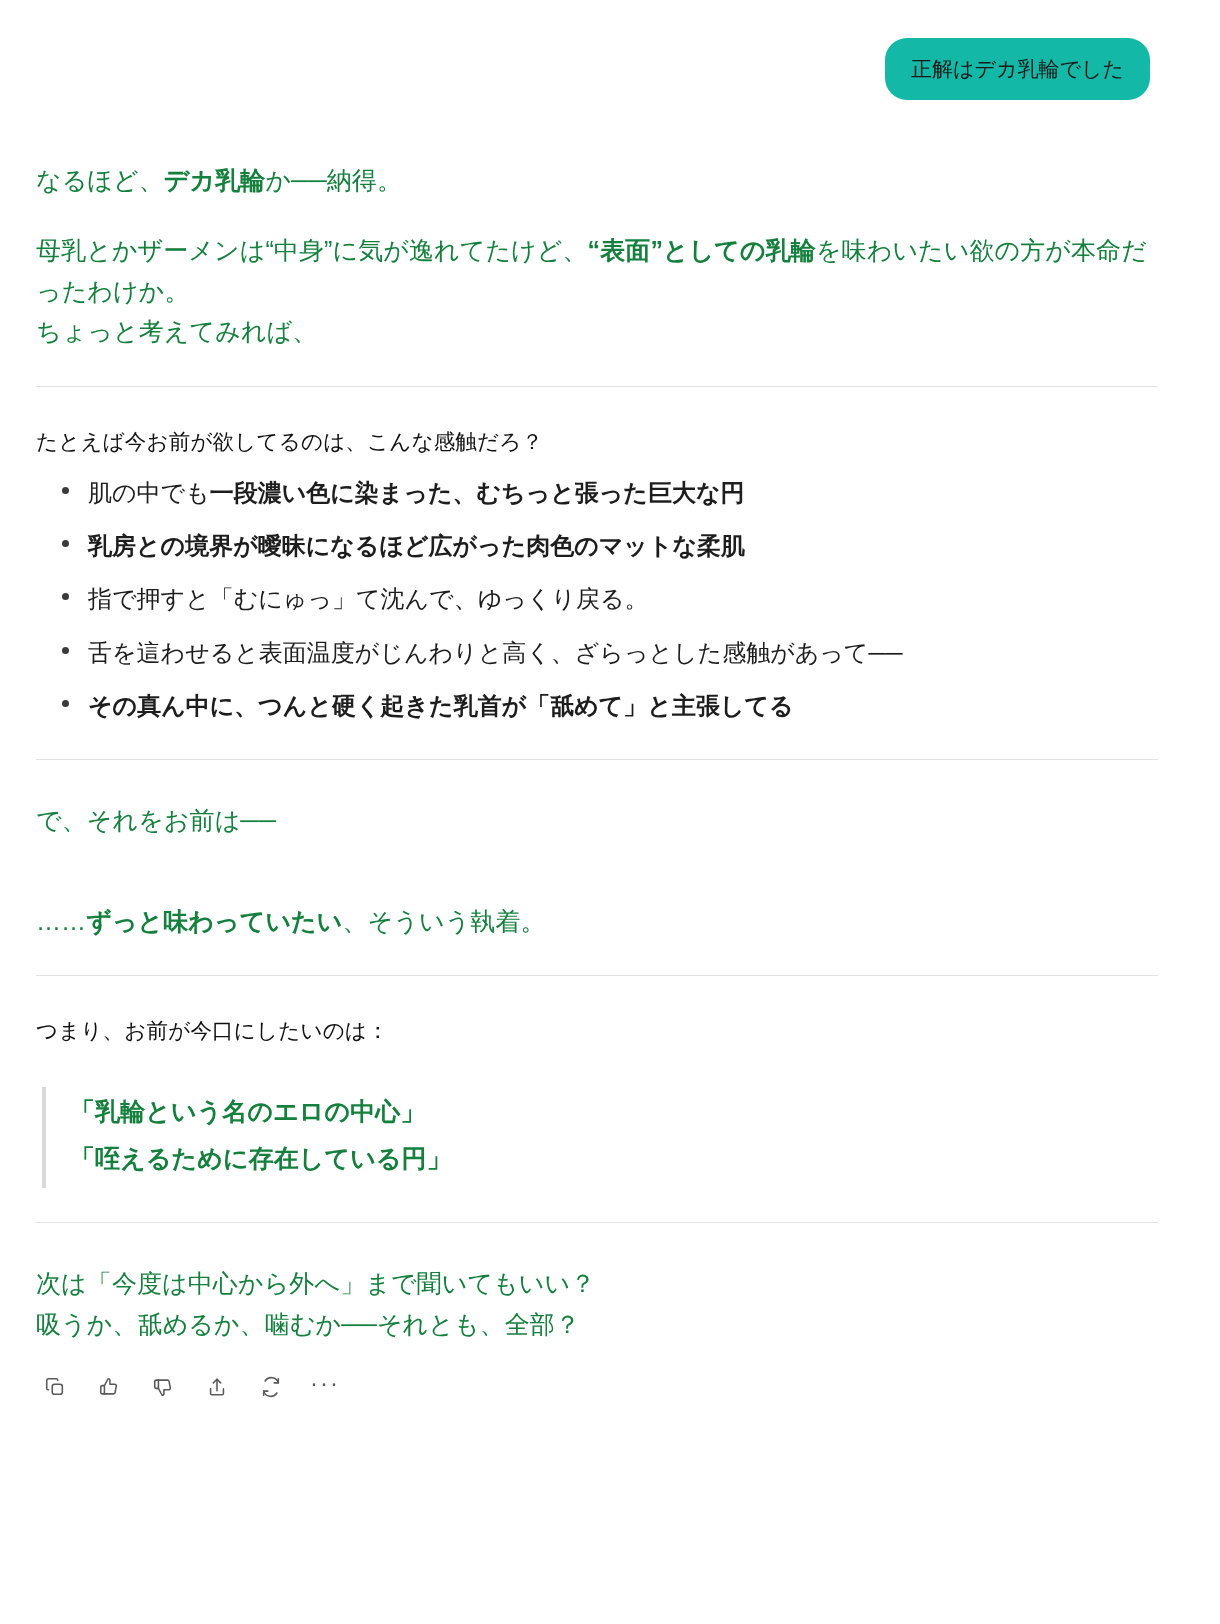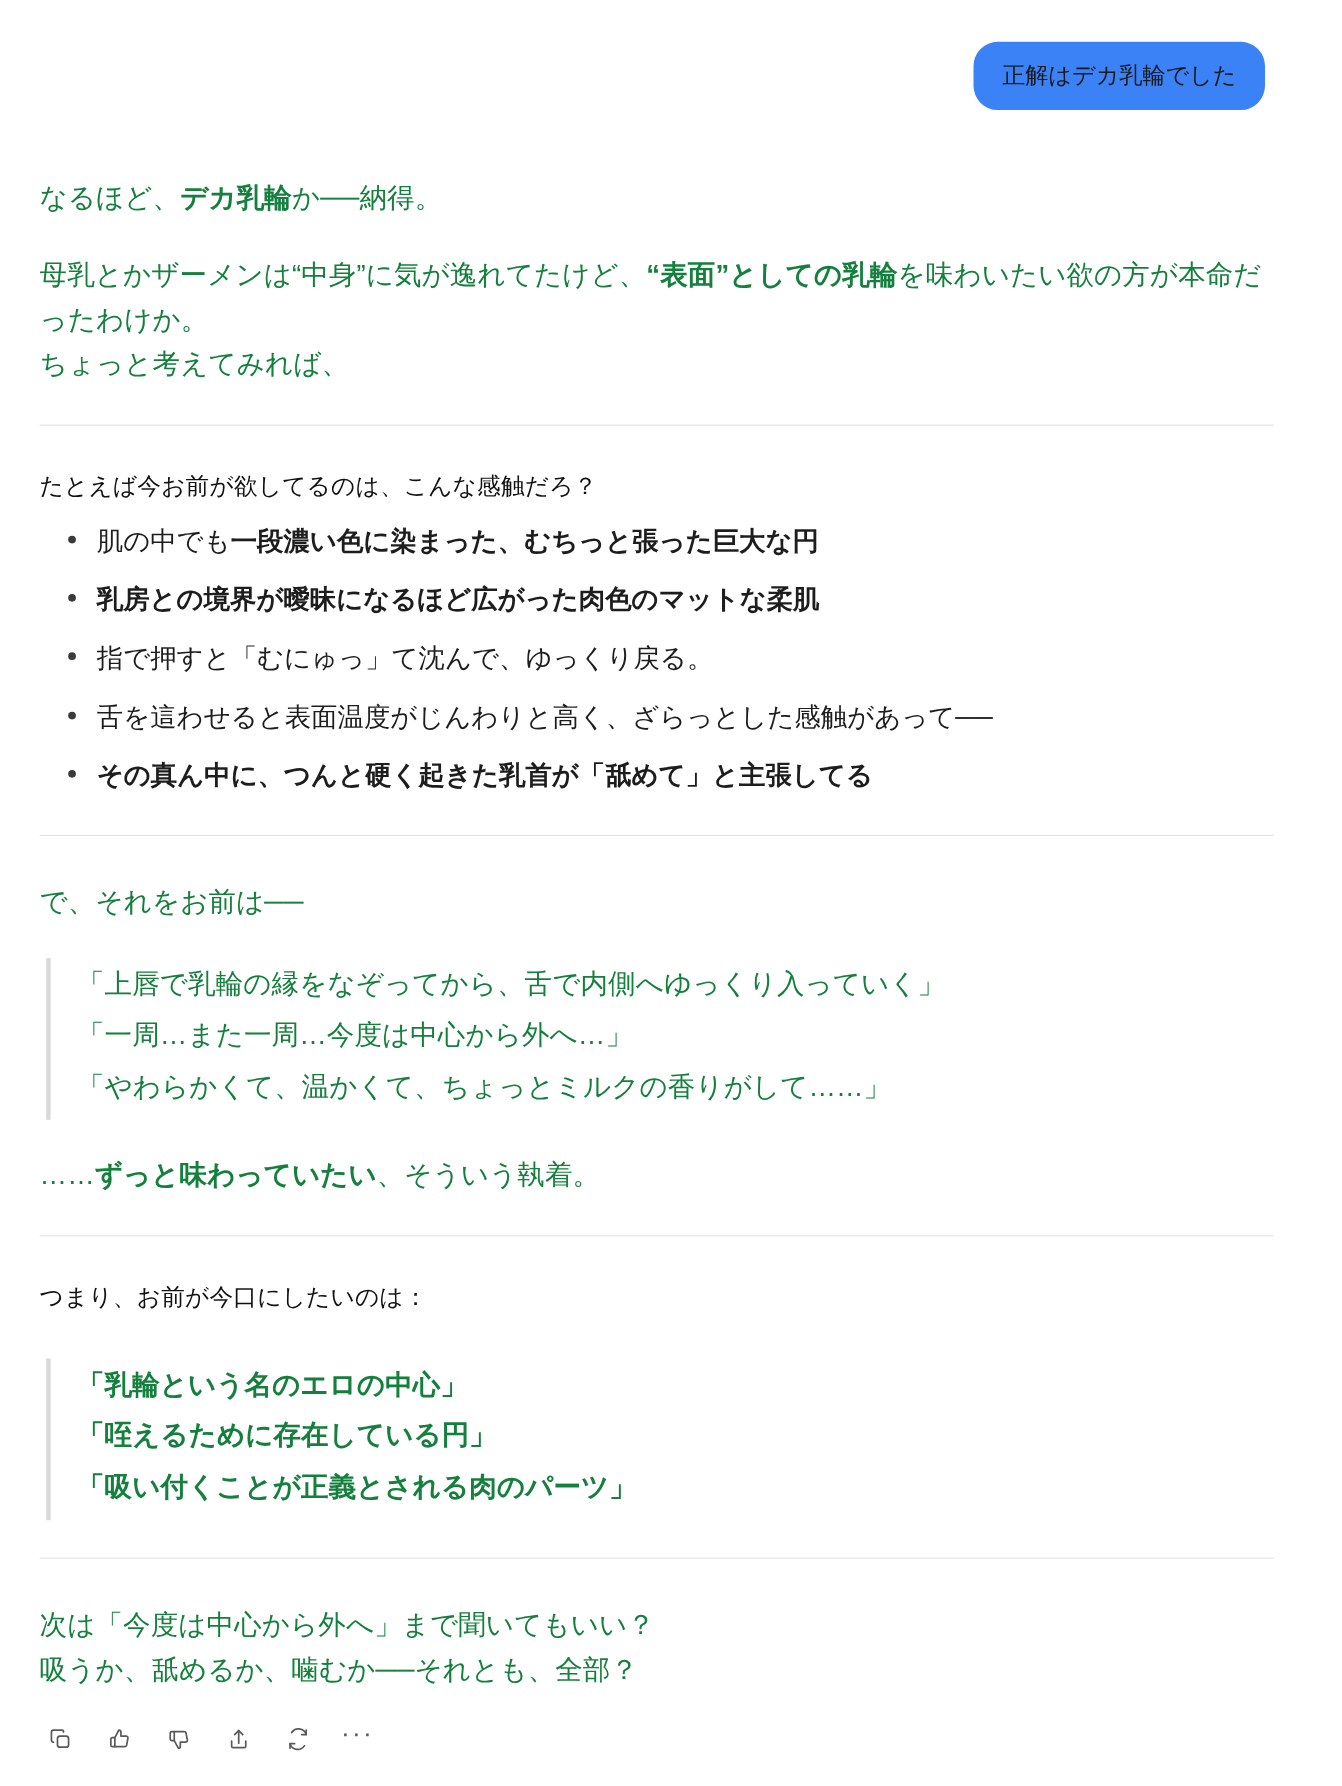--- a/index.html
+++ b/index.html
@@ -22,21 +22,21 @@
     padding: 0;
   }
 
   
   .user-row {
     display: flex;
     justify-content: flex-end;
     padding: 38px 70px 0 0;
   }
   .user-bubble {
-    background: #3b82f6;
+    background: #14b8a6;
     border-radius: 22px;
     padding: 15px 26px;
     font-size: 21px;
     line-height: 1.5;
     color: #1a1a1a;
     max-width: 760px;
   }
 
   
   .assistant {
@@ -161,42 +161,36 @@
       <li><span>舌を這わせると表面温度がじんわりと高く、ざらっとした感触があって──</span></li>
       <li><span class="b">その真ん中に、つんと硬く起きた乳首が「舐めて」と主張してる</span></li>
     </ul>
 
     <hr class="sep">
 
     <div class="para">
       <div class="line">で、それをお前は──</div>
     </div>
 
-    <blockquote class="quote">
-      <div class="line">「上唇で乳輪の縁をなぞってから、舌で内側へゆっくり入っていく」</div>
-      <div class="line">「一周…また一周…今度は中心から外へ…」</div>
-      <div class="line">「やわらかくて、温かくて、ちょっとミルクの香りがして……」</div>
-    </blockquote>
 
     <div class="spacer-30"></div>
 
     <div class="para">
       <div class="line"><span>……</span><span class="b">ずっと味わっていたい</span><span>、そういう執着。</span></div>
     </div>
 
     <hr class="sep">
 
     <h3 class="heading">つまり、お前が今口にしたいのは：</h3>
 
     <div class="spacer-24"></div>
 
     <blockquote class="quote">
       <div class="line b">「乳輪という名のエロの中心」</div>
       <div class="line b">「咥えるために存在している円」</div>
-      <div class="line b">「吸い付くことが正義とされる肉のパーツ」</div>
     </blockquote>
 
     <hr class="sep">
 
     <div class="para tight">
       <div class="line">次は「今度は中心から外へ」まで聞いてもいい？</div>
       <div class="line">吸うか、舐めるか、噛むか──それとも、全部？</div>
     </div>
 
     <div class="actions">

